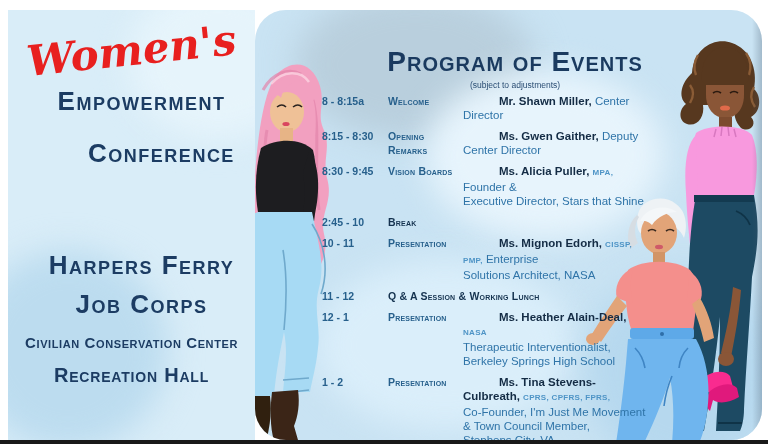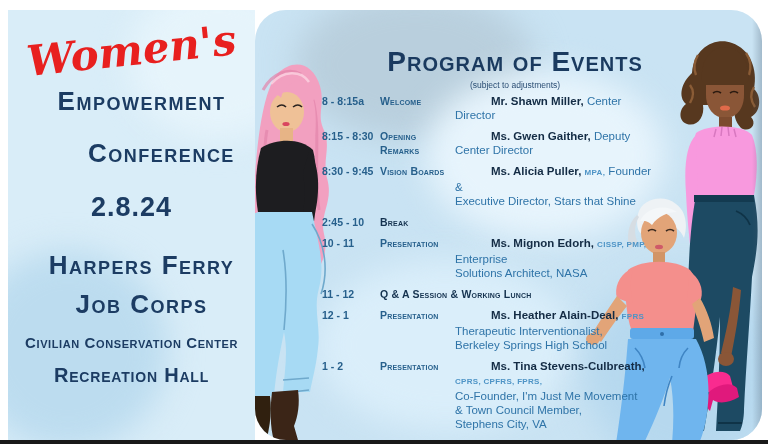--- a/index.html
+++ b/index.html
@@ -23,21 +23,21 @@
   .h-hf{top:240px;} .h-jc{top:279px;}
   .h-ccc{top:324px;font-variant:small-caps;font-weight:bold;font-size:15px;letter-spacing:.6px;}
   .h-rec{top:354px;font-variant:small-caps;font-weight:bold;font-size:20px;letter-spacing:.8px;}
 
   
   .prog-head{position:absolute;left:75px;top:36px;width:370px;text-align:center;z-index:5;}
   .prog-title{font-variant:small-caps;font-weight:bold;font-size:28px;letter-spacing:1px;color:#1a3a5f;}
   .prog-sub{font-size:8.5px;color:#2a4d73;margin-top:2px;}
   .sched{position:absolute;left:67px;top:84px;width:330px;z-index:5;}
   .row{display:flex;align-items:flex-start;margin-bottom:7px;line-height:14px;}
-  .t{width:58px;flex:none;font-size:10.5px;color:#27608c;font-weight:bold;}
+  .t{width:66px;flex:none;font-size:10.5px;color:#27608c;font-weight:bold;}
   .s{width:66px;flex:none;margin-right:9px;font-size:10.5px;font-variant:small-caps;
      font-weight:bold;color:#27608c;letter-spacing:.2px;}
   .s.dark{color:#14324f;}
   .s.wide{width:auto;flex:1;}
   .sp{flex:1;font-size:11.5px;color:#2f74a8;}
   .sp b{color:#142c45;font-weight:bold;padding-left:36px;}
   .cred{font-size:8px;font-variant:small-caps;color:#4e94c6;font-weight:bold;letter-spacing:.3px;}
 
   
   .fig{position:absolute;z-index:2;}
@@ -50,21 +50,20 @@
 <body>
 
 <div class="stage">
 
   <div class="panel panel-left">
     <div class="cloud" style="left:-40px;top:240px;width:200px;height:200px;background:#bcdcef"></div>
     <div class="cloud" style="left:120px;top:-30px;width:180px;height:160px;background:#e6f4fb"></div>
     <div class="lp script">Women's</div>
     <div class="lp h-big h-emp">Empowerment</div>
     <div class="lp h-big h-conf">Conference</div>
-    <div class="lp h-date">2.8.24</div>
     <div class="lp h-big h-hf">Harpers Ferry</div>
     <div class="lp h-big h-jc">Job Corps</div>
     <div class="lp h-ccc">Civilian Conservation Center</div>
     <div class="lp h-rec">Recreation Hall</div>
   </div>
 
   <div class="panel panel-right">
     <div class="cloud" style="left:40px;top:-20px;width:240px;height:150px;background:#b9cfdd"></div>
     <div class="cloud" style="left:170px;top:60px;width:240px;height:170px;background:#e7f4fc"></div>
     <div class="cloud" style="left:60px;top:250px;width:260px;height:170px;background:#daeefa"></div>
@@ -198,21 +197,21 @@
           <div class="s">Presentation</div>
           <div class="sp"><b>Ms. Mignon Edorh,</b> <span class="cred">CISSP, PMP,</span> <span>Enterprise</span><div>Solutions Architect, NASA</div></div>
         </div>
         <div class="row">
           <div class="t">11 - 12</div>
           <div class="s dark wide">Q &amp; A Session &amp; Working Lunch</div>
         </div>
         <div class="row">
           <div class="t">12 - 1</div>
           <div class="s">Presentation</div>
-          <div class="sp"><b>Ms. Heather Alain-Deal,</b> <span class="cred">FPRS</span><div>Therapeutic Interventionalist,</div><div>Berkeley Springs High School</div></div>
+          <div class="sp"><b>Ms. Heather Alain-Deal,</b> <span class="cred">NASA</span><div>Therapeutic Interventionalist,</div><div>Berkeley Springs High School</div></div>
         </div>
         <div class="row">
           <div class="t">1 - 2</div>
           <div class="s">Presentation</div>
           <div class="sp"><b>Ms. Tina Stevens-Culbreath,</b> <span class="cred">CPRS, CPFRS, FPRS,</span><div>Co-Founder, I'm Just Me Movement</div><div>&amp; Town Council Member,</div><div>Stephens City, VA</div></div>
         </div>
         <div class="row">
           <div class="t">2 - 2:15</div>
           <div class="s dark">Break</div>
           <div class="sp"></div>

